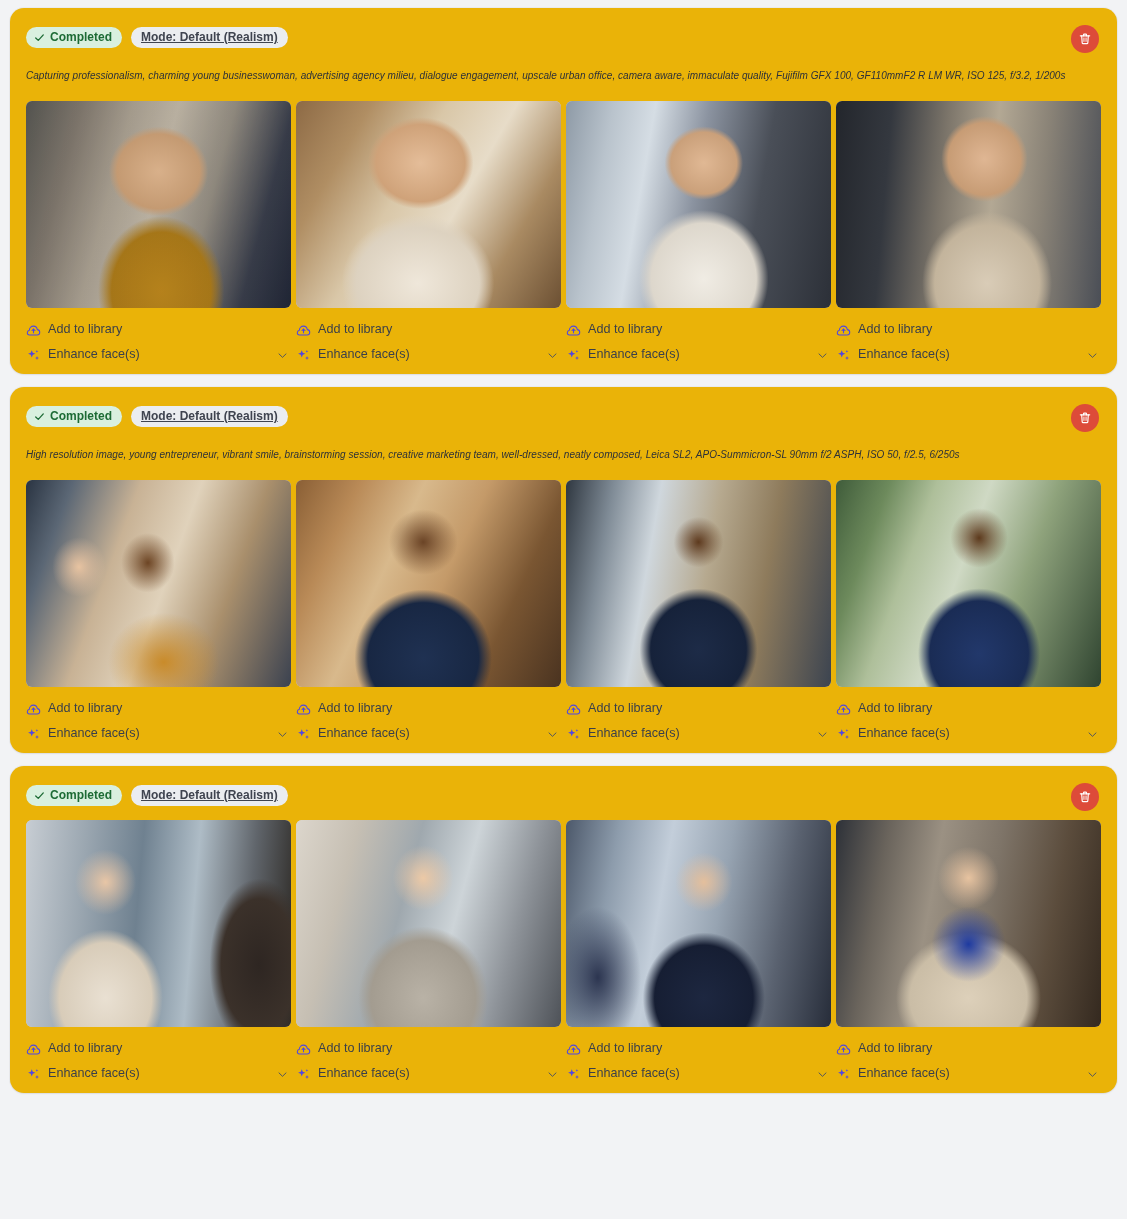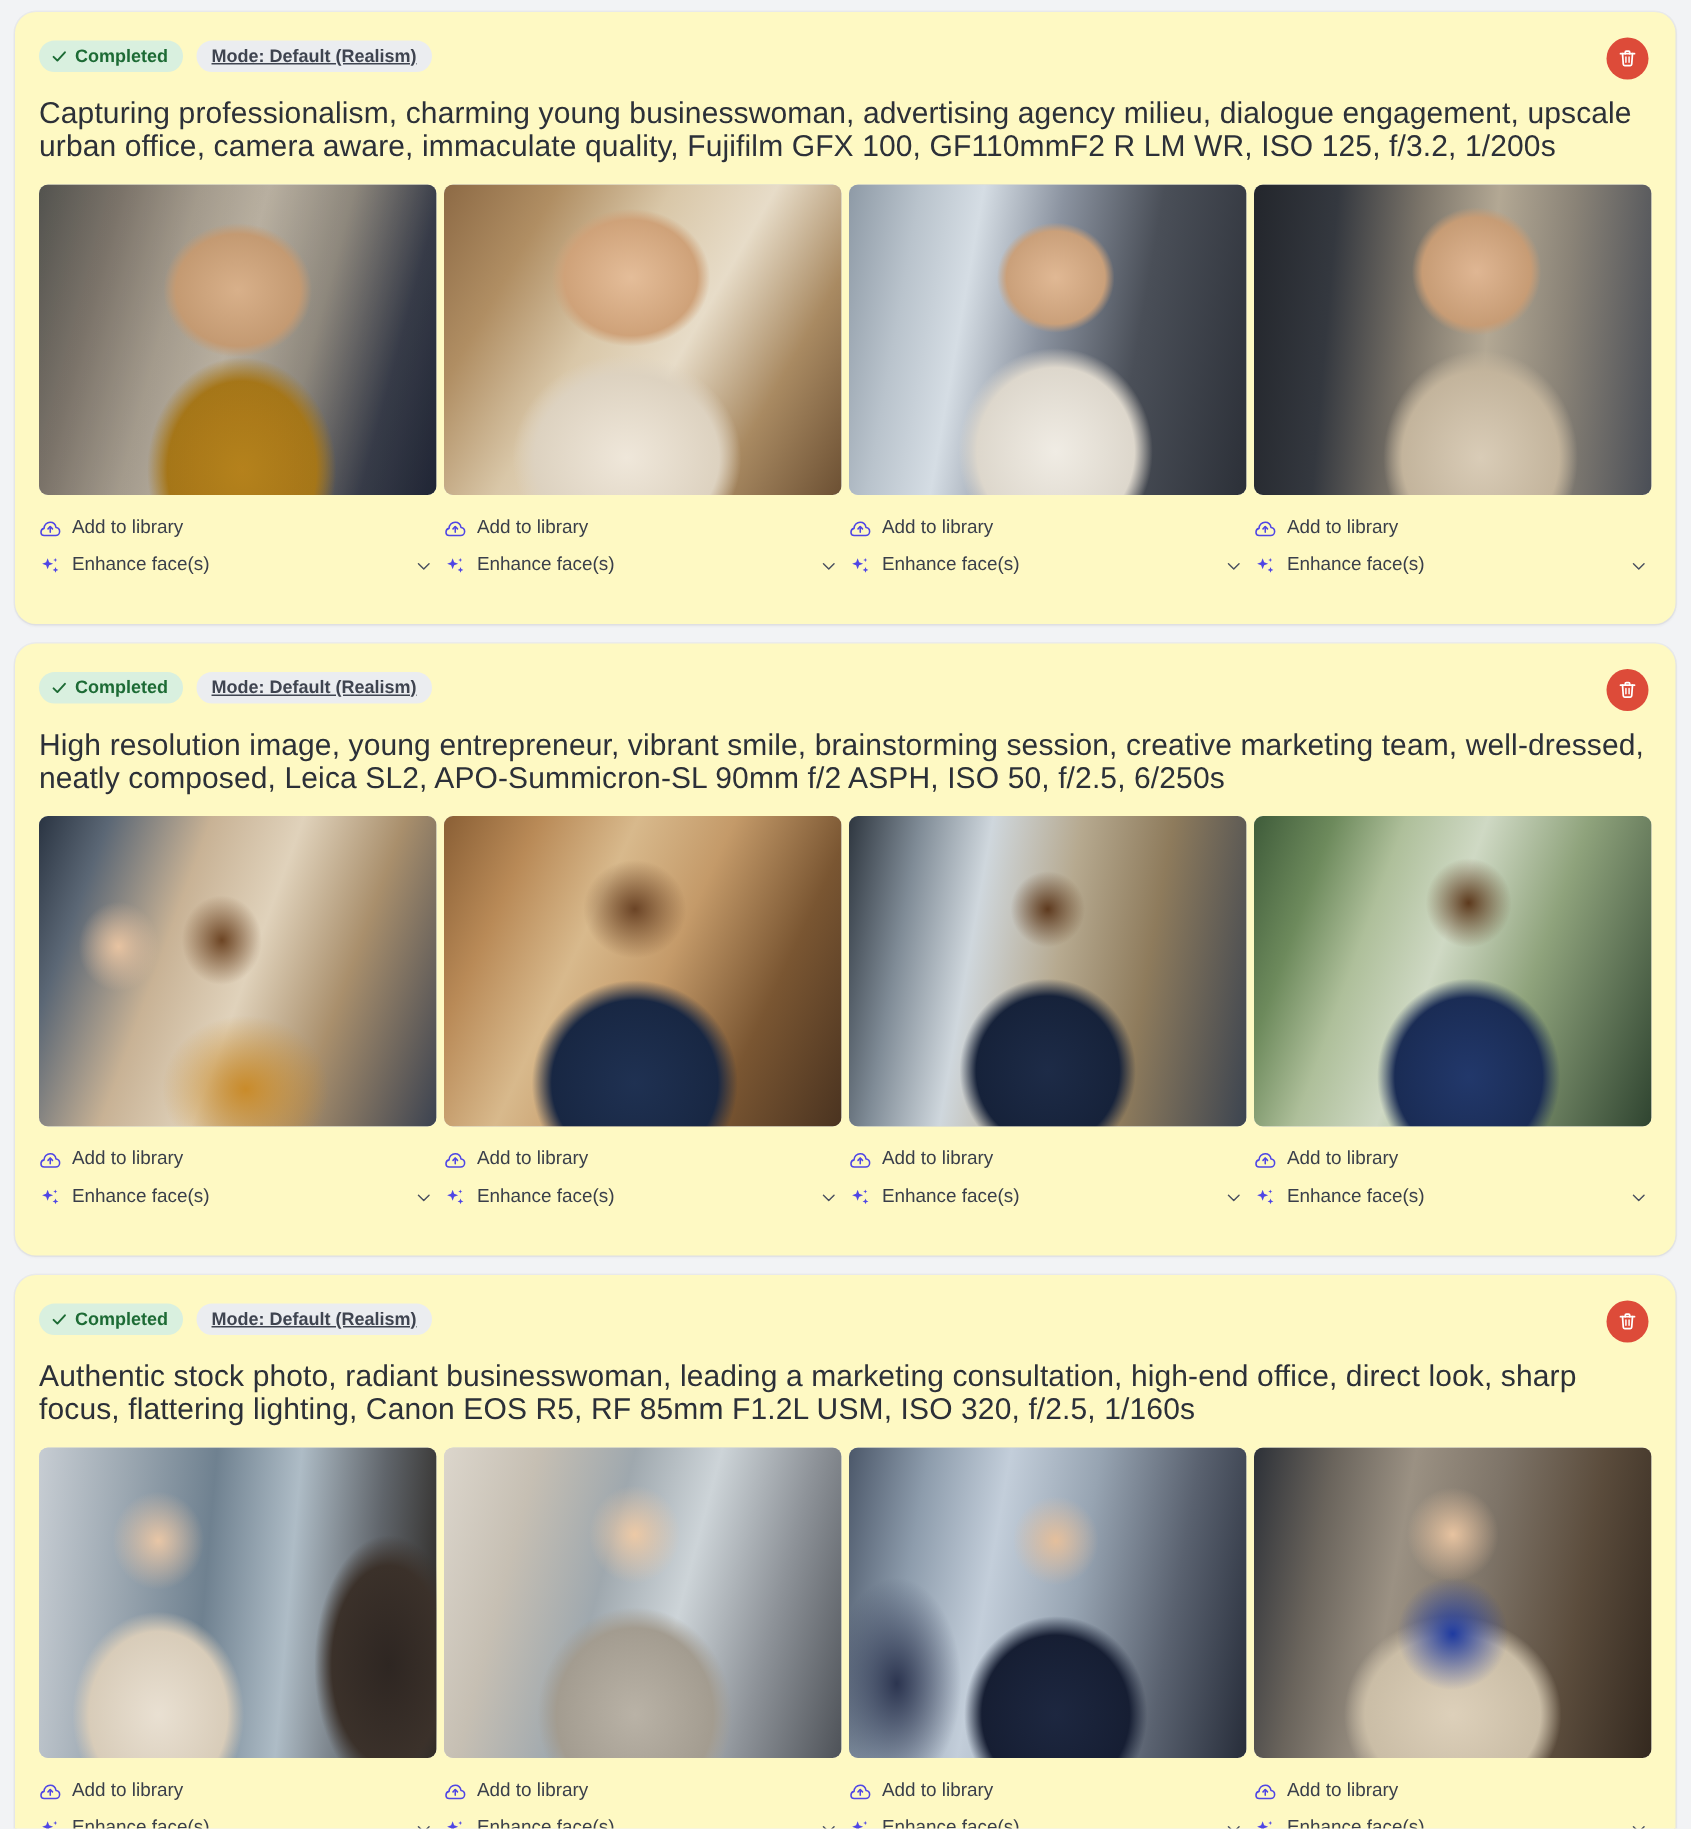--- a/index.html
+++ b/index.html
@@ -17,24 +17,24 @@
     min-height: 1219px;
     padding: 8px 10px 10px 10px;
     background: #f2f3f5;
     display: flex;
     flex-direction: column;
     gap: 13px;
   }
 
   
   .job-card {
-    background: #fef9c3;
+    background: #eab308;
     border-radius: 14px;
     box-shadow: 0 1px 2px rgba(16,24,40,.06), 0 0 0 1px rgba(16,24,40,.035);
-    padding: 18px 16px 26px 16px;
+    padding: 18px 16px 6px 16px;
     position: relative;
   }
 
   
   .card-head {
     display: flex;
     align-items: center;
     gap: 9px;
     height: 22px;
   }
@@ -70,25 +70,26 @@
     align-items: center;
     justify-content: center;
     cursor: pointer;
     padding: 0;
   }
   .trash-icon { width: 14px; height: 14px; display: block; }
 
   
   .prompt {
     margin-top: 17px;
-    font-size: 20px;
+    font-size: 10px;
     line-height: 22px;
     color: #2c3038;
     letter-spacing: .004em;
     max-width: 1072px;
+    font-style: italic;
   }
 
   
   .grid {
     margin-top: 14px;
     display: grid;
     grid-template-columns: repeat(4, 1fr);
     gap: 5px;
   }
 
@@ -458,21 +459,20 @@
         <span class="badge badge-mode">Mode: Default (Realism)</span>
       </div>
       <button class="delete-btn">
         <svg class="trash-icon" viewBox="0 0 24 24" fill="none">
     <path d="M4 6.5h16" stroke="#fff" stroke-width="2" stroke-linecap="round"></path>
     <path d="M9.5 6.5V4.6c0-.6.5-1.1 1.1-1.1h2.8c.6 0 1.1.5 1.1 1.1v1.9" stroke="#fff" stroke-width="2" stroke-linecap="round" stroke-linejoin="round"></path>
     <path d="M6.3 6.5l.9 12.1c.05.8.7 1.4 1.5 1.4h6.6c.8 0 1.45-.6 1.5-1.4l.9-12.1" stroke="#fff" stroke-width="2" stroke-linecap="round" stroke-linejoin="round"></path>
     <path d="M10.2 10.2v6M13.8 10.2v6" stroke="#fff" stroke-width="1.7" stroke-linecap="round"></path>
   </svg>
       </button>
-      <p class="prompt">Authentic stock photo, radiant businesswoman, leading a marketing consultation, high-end office, direct look, sharp focus, flattering lighting, Canon EOS R5, RF 85mm F1.2L USM, ISO 320, f/2.5, 1/160s</p>
       <div class="grid">
         <div class="cell">
           <div class="thumb" title="Businesswoman holding tablet in consultation by window">
             <div class="layer" style="background-image: radial-gradient(16% 22% at 30% 30%, rgb(232, 198, 166) 0%, rgba(232, 198, 166, 0) 72%), radial-gradient(30% 46% at 30% 86%, rgb(233, 224, 210) 0%, rgb(216, 204, 185) 58%, rgba(216, 204, 185, 0) 72%), radial-gradient(26% 58% at 88% 70%, rgb(46, 38, 34) 0%, rgb(59, 49, 42) 55%, rgba(59, 49, 42, 0) 72%), linear-gradient(95deg, rgb(199, 205, 211) 0%, rgb(154, 166, 176) 22%, rgb(111, 129, 144) 42%, rgb(174, 188, 198) 62%, rgb(96, 101, 107) 82%, rgb(43, 39, 34) 100%); background-size: cover;"></div>
           </div>
           <div class="actions">
             <div class="action-row">
               <button class="action-btn">
                 <svg class="act-icon" viewBox="0 0 24 24" fill="none">
     <path d="M6.6 19.2h11.1c2.4 0 4.3-1.9 4.3-4.3 0-2.2-1.7-4.1-3.9-4.3C17.6 7.2 15 5 11.9 5 8.3 5 5.4 7.9 5.4 11.5v.1c-1.9.4-3.3 2.1-3.3 4.1 0 2 1.5 3.5 3.4 3.5z" stroke="#4f46e5" stroke-width="1.65" stroke-linejoin="round"></path>

